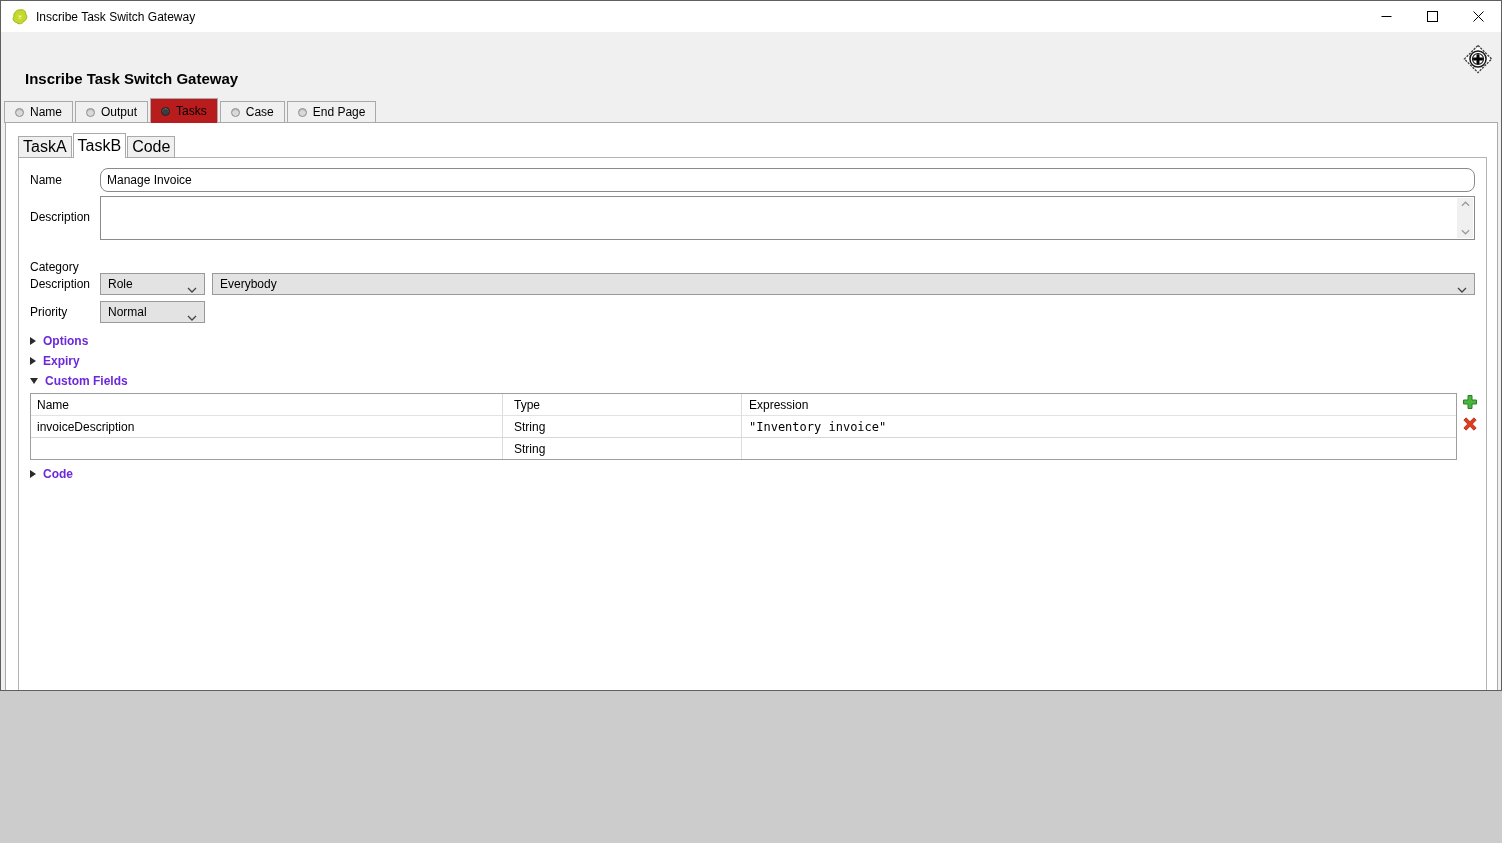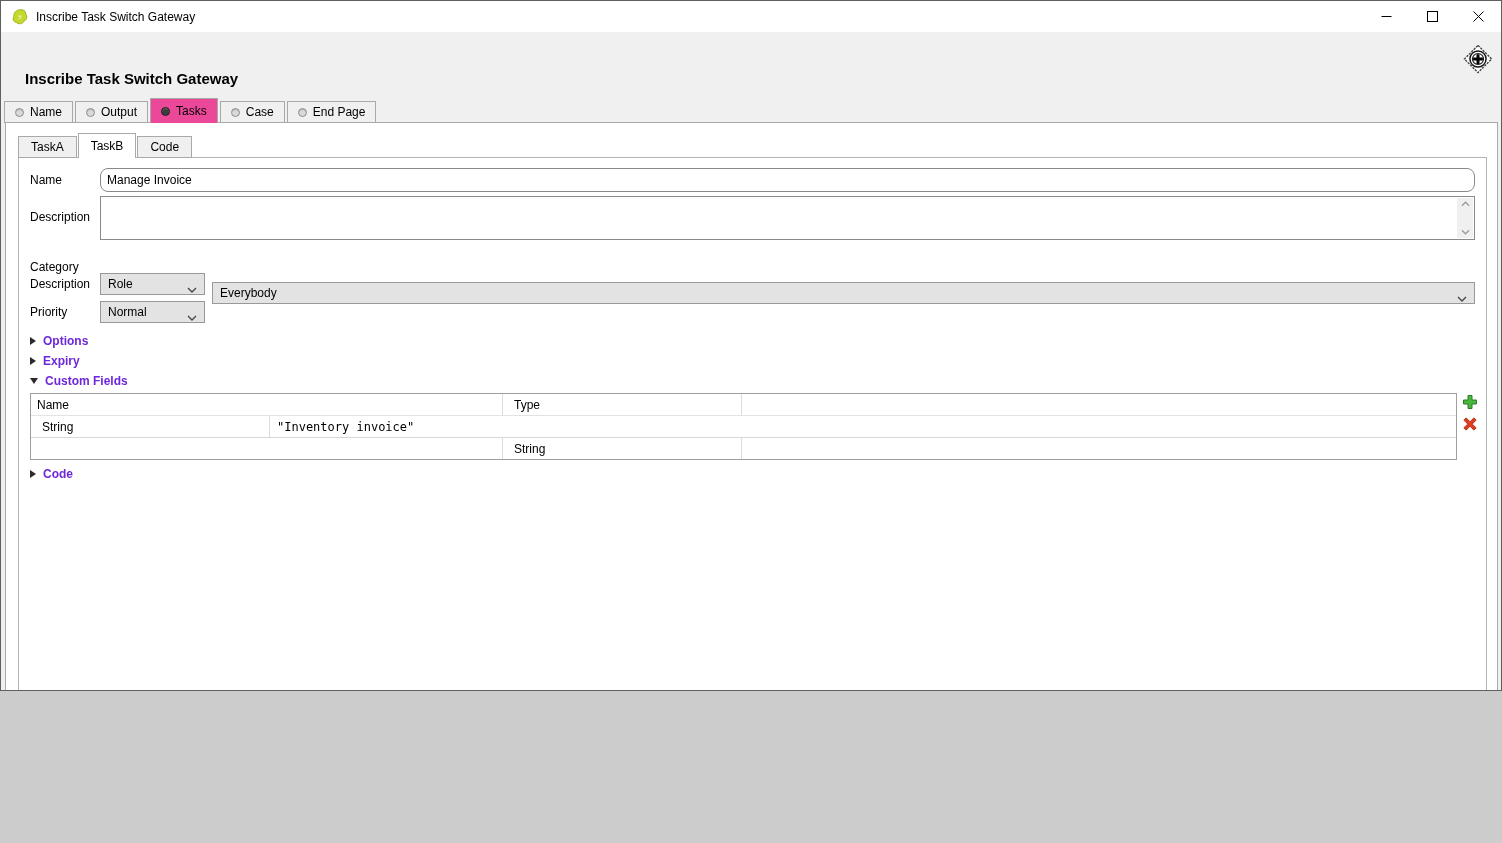--- a/index.html
+++ b/index.html
@@ -26,37 +26,37 @@
   .header .htitle { position:absolute; left:24px; top:38px; font-size:15px; font-weight:bold; color:#000; }
   .header .gwicon { position:absolute; right:8px; top:12px; width:30px; height:30px; }
 
   
   .maintabs { position:absolute; left:3px; top:99px; height:23px; display:flex; align-items:flex-end; z-index:5; }
   .maintab {
     height:22px; display:flex; align-items:center; gap:6px; padding:0 10px;
     font-size:12px; color:#000; background:#f0f0f0; border:1px solid #a9a9a9; margin-right:2px;
     position:relative; z-index:5;
   }
-  .maintab.selected { height:25px; background:#ec4899; border-bottom:none; z-index:6; }
+  .maintab.selected { height:25px; background:#b91c1c; border-bottom:none; z-index:6; }
   .tab-radio {
     width:9px; height:9px; border-radius:50%;
     background:#d9d9d9; border:1px solid #8f8f8f;
     box-shadow:inset 0 1px 1px rgba(0,0,0,0.18);
   }
   .tab-radio.sel { background:#3c3c3c; border-color:#222; box-shadow:inset 0 1px 1px rgba(255,255,255,0.25); }
 
   
   .content-panel {
     position:absolute; left:4px; top:121px; width:1493px; height:667px;
     background:#ffffff; border:1px solid #a9a9a9; z-index:1;
   }
   .subtabs { position:absolute; left:12px; top:11px; height:24px; display:flex; align-items:flex-end; z-index:3; }
   .subtab {
-    height:22px; display:flex; align-items:center; padding:0 12px;
-    font-size:12px; background:#f0f0f0; border:1px solid #a9a9a9; margin-right:1px;
+    height:22px; display:flex; align-items:center; padding:0 4px;
+    font-size:16px; background:#f0f0f0; border:1px solid #a9a9a9; margin-right:1px;
     position:relative; z-index:3;
   }
   .subtab.selected { height:25px; background:#fff; border-bottom:none; z-index:4; }
 
   .inner-panel {
     position:absolute; left:12px; top:34px; width:1469px; height:620px;
     background:#ffffff; border:1px solid #b3b3b3; z-index:2;
   }
 
   .lbl { position:absolute; left:11px; font-size:12px; color:#000; }
@@ -216,21 +216,21 @@
 
       <div class="lbl" style="top:119px;">Description</div>
       <div class="combo" style="left:81px; top:115px; width:105px;">
         <span>Role</span>
         <span class="chev">
           <svg width="10" height="6" viewBox="0 0 10 6">
               <path d="M1 1 L5 5 L9 1" fill="none" stroke="#444" stroke-width="1.3"></path>
             </svg>
         </span>
       </div>
-      <div class="combo" style="left:193px; top:124px; width:1263px;">
+      <div class="combo" style="left:193px; top:115px; width:1263px;">
         <span>Everybody</span>
         <span class="chev">
           <svg width="10" height="6" viewBox="0 0 10 6">
               <path d="M1 1 L5 5 L9 1" fill="none" stroke="#444" stroke-width="1.3"></path>
             </svg>
         </span>
       </div>
 
       <div class="lbl" style="top:147px;">Priority</div>
       <div class="combo" style="left:81px; top:143px; width:105px;">
@@ -252,22 +252,24 @@
       </div>
       <div class="section-hdr" style="top:216px;">
         <span class="tri-down"></span>
         <span class="cap">Custom Fields</span>
       </div>
 
       <div class="cftable">
         <div class="cfrow hdr">
           <div class="c-name">Name</div>
           <div class="c-type">Type</div>
+          <div class="c-expr">Expression</div>
         </div>
         <div class="cfrow r1">
+          <div class="c-name">invoiceDescription</div>
           <div class="c-type">String</div>
           <div class="c-expr mono">"Inventory invoice"</div>
         </div>
         <div class="cfrow r2">
           <div class="c-name"></div>
           <div class="c-type">String</div>
           <div class="c-expr mono"></div>
         </div>
       </div>
 

